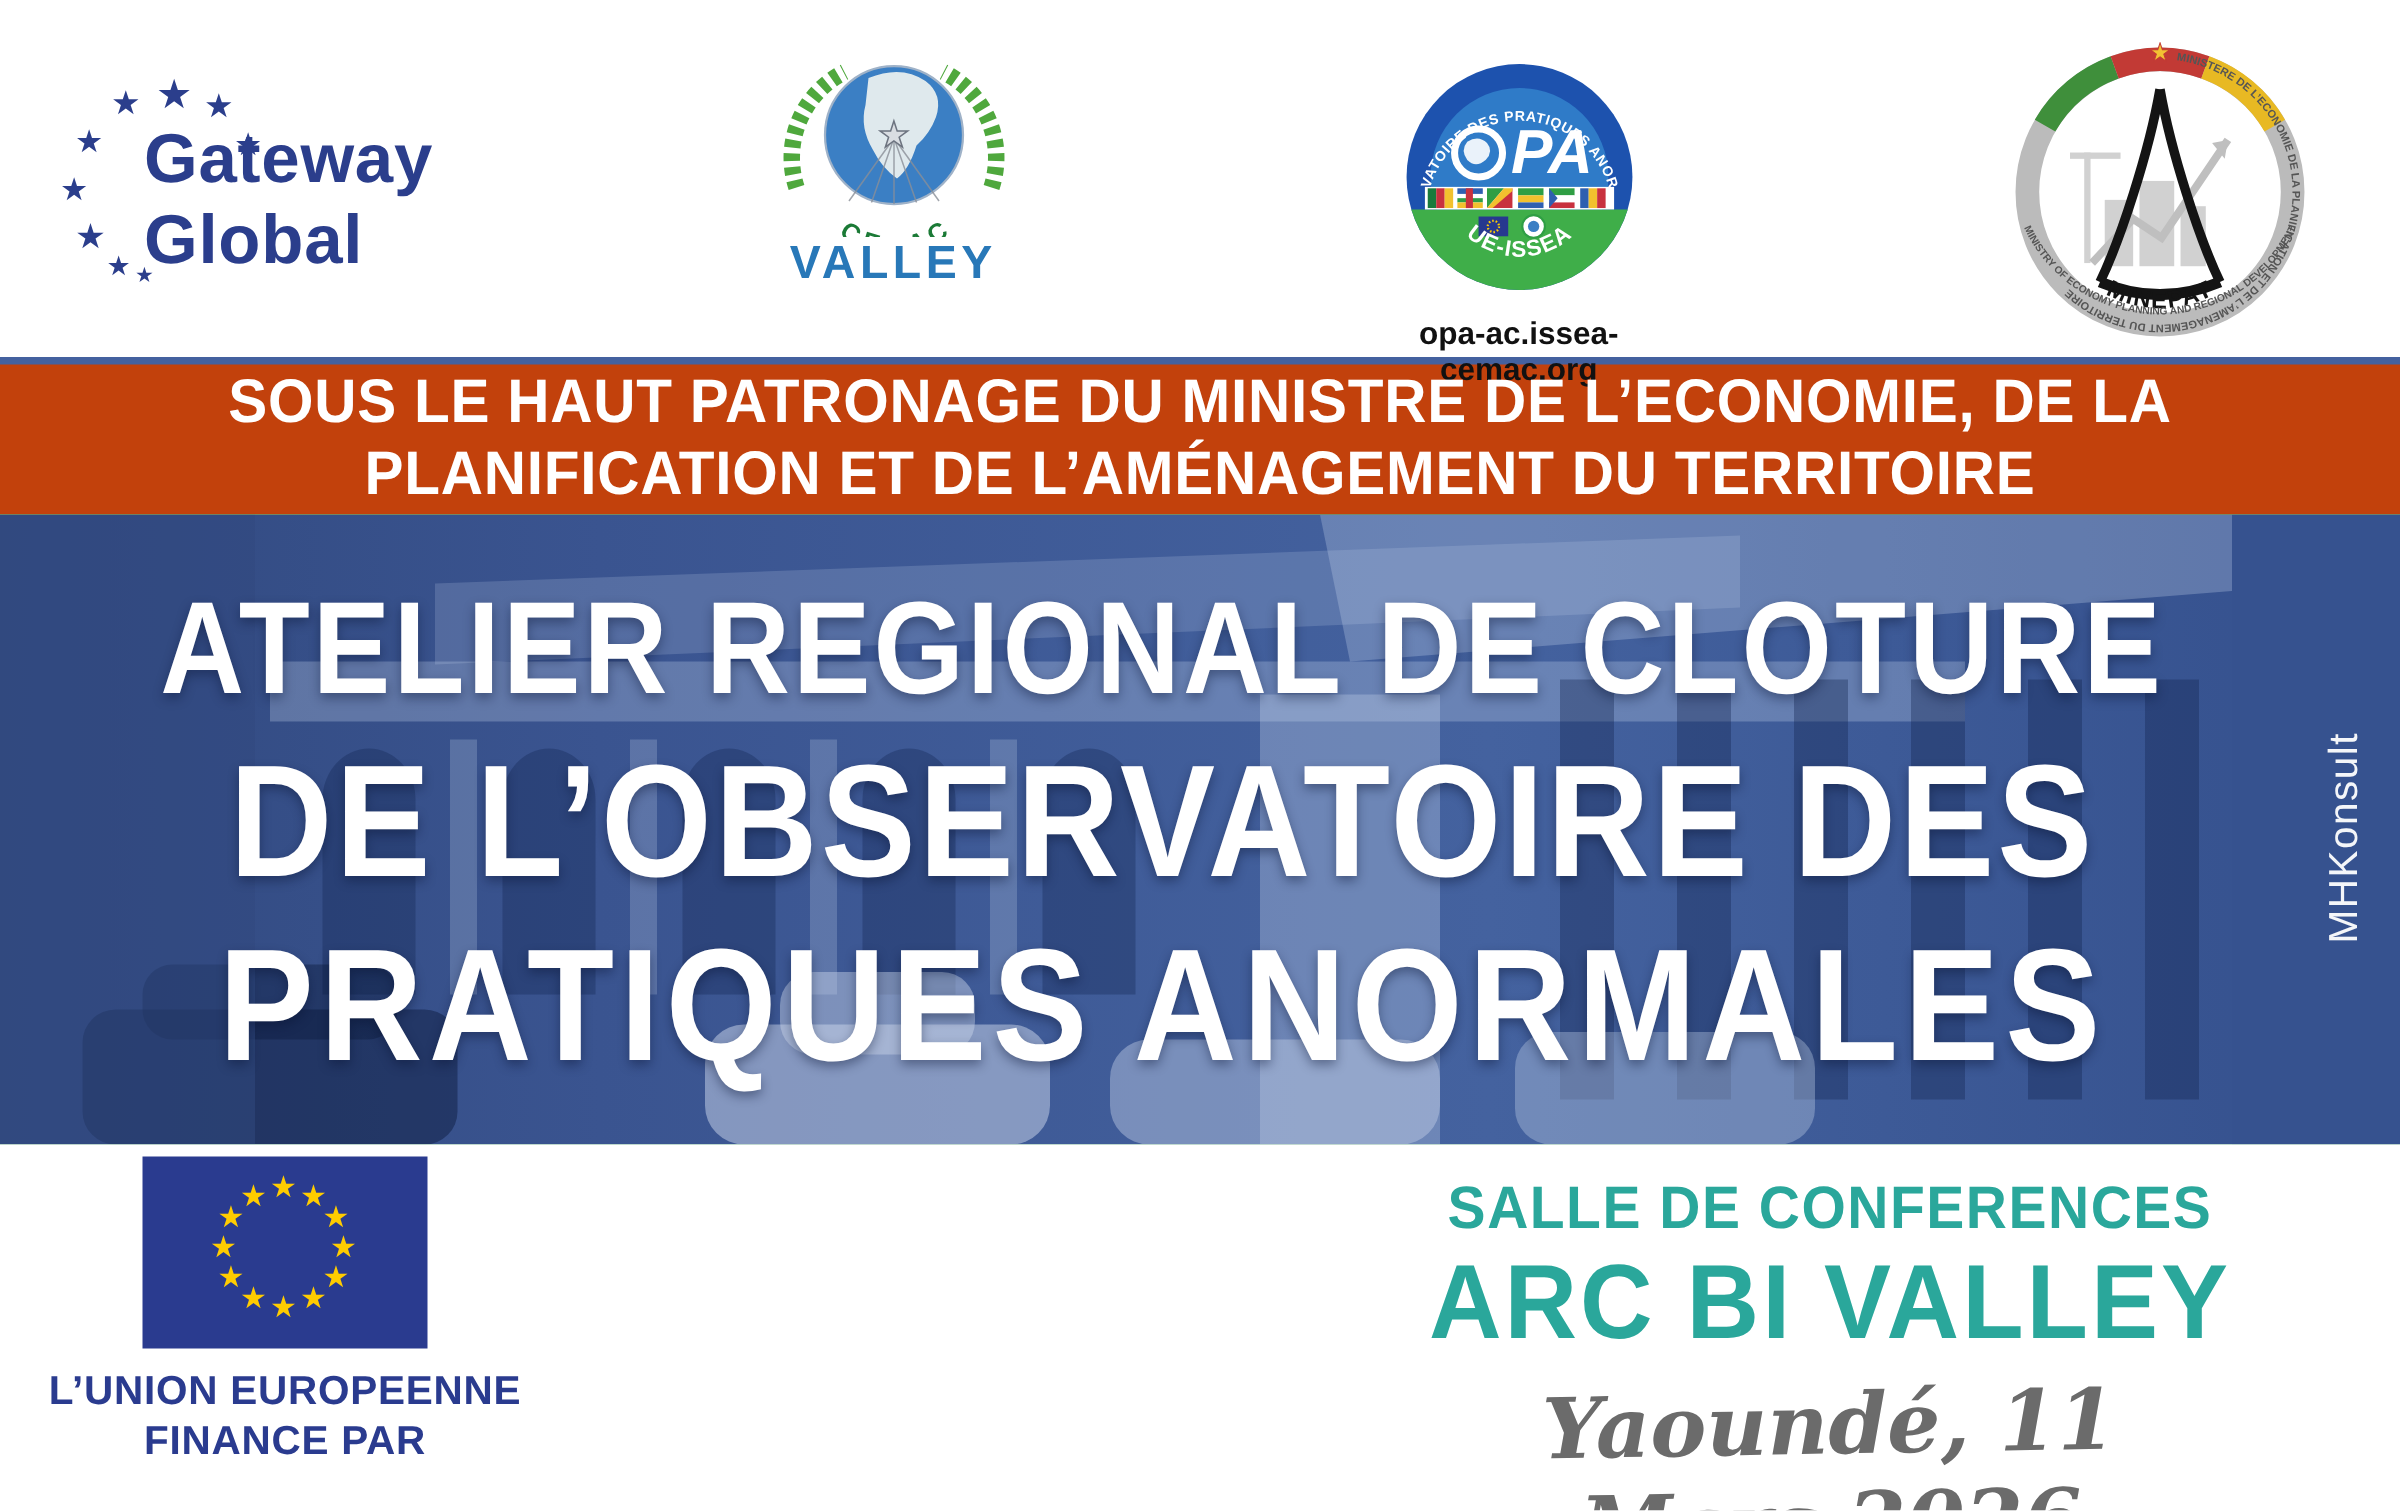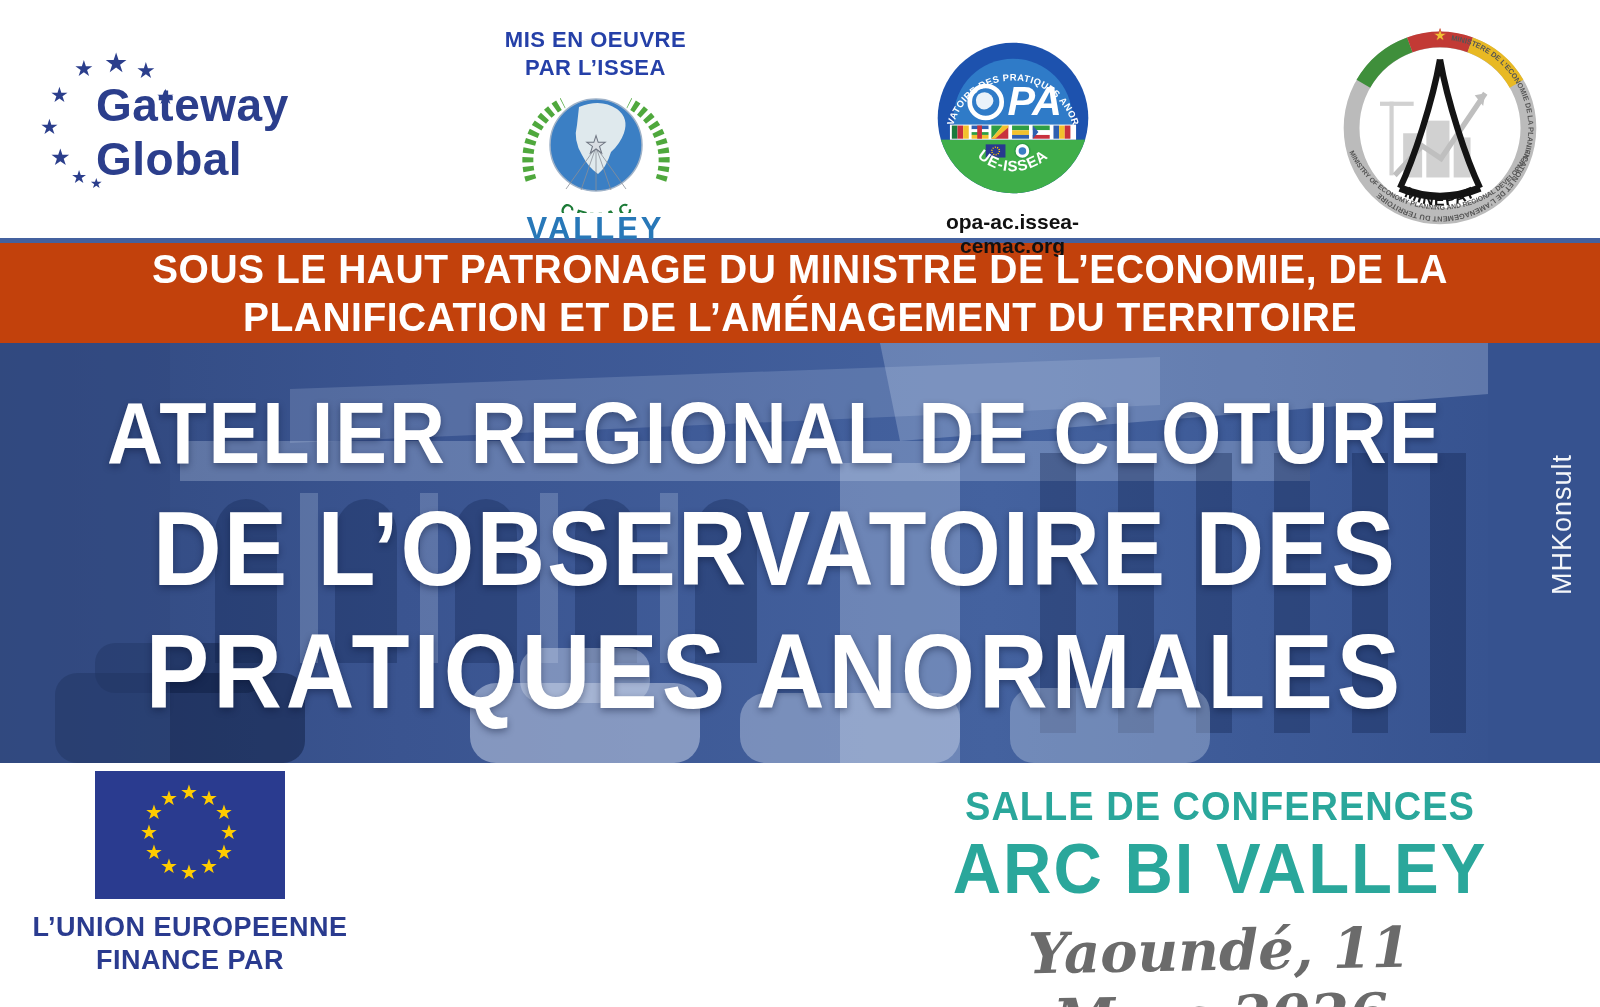--- a/index.html
+++ b/index.html
@@ -27,21 +27,21 @@
 
   
   .minepat-block { position:absolute; left:1337px; top:28px; width:205px; text-align:center; }
 
   
   .patronage { width:100%; height:105px; background:#c2410c; border-top:5px solid #44619f;
                display:flex; flex-direction:column; align-items:center; justify-content:center; }
   .patronage div { color:#ffffff; font-weight:bold; font-size:39px; line-height:1.22; letter-spacing:0.5px; text-align:center; transform:scaleY(1.05); }
 
   
-  .hero { position:relative; width:100%; height:420px; background:#15803d; overflow:hidden;text-align:center; }
+  .hero { position:relative; width:100%; height:420px; background:#15803d; overflow:hidden; }
   .hero-art { position:absolute; inset:0; }
   .hero-titles { position:absolute; left:0; top:0; width:1550px; height:100%; display:flex; flex-direction:column; align-items:center; justify-content:flex-start; padding-top:46px; }
   .hero-line { color:#ffffff; font-weight:bold; text-shadow:0 3px 7px rgba(8,18,48,0.4); white-space:nowrap; }
   .hero-line1 { font-size:76px; letter-spacing:2px; transform:scale(1.02,1.15); margin-bottom:18px; }
   .hero-line2 { font-size:95px; letter-spacing:2px; transform:scale(1.0,1.12); margin-bottom:14px; }
   .hero-line3 { font-size:95px; letter-spacing:4px; transform:scale(1.0,1.12); }
   .watermark { position:absolute; right:22px; top:76px; height:210px; color:#ffffff;
                writing-mode:vertical-rl; transform:rotate(180deg); font-size:27px; letter-spacing:1px; opacity:0.95; }
 
   
@@ -72,24 +72,20 @@
       <span class="gg-star" style="left:12px; top:96px; font-size:23px;">★</span>
       <span class="gg-star" style="left:33px; top:118px;font-size:18px;">★</span>
       <span class="gg-star" style="left:52px; top:126px;font-size:14px;">★</span>
       <div class="gg-text">
         <div>Gateway</div>
         <div>Global</div>
       </div>
     </div>
 
     <div class="issea-block">
-      <div class="issea-caption">
-        <div>MIS EN OEUVRE</div>
-        <div>PAR L’ISSEA</div>
-      </div>
       <svg class="issea-svg" width="185" height="128" viewBox="0 0 185 128">
         <defs>
           <path id="cemacArc" d="M 38,100 A 58,58 0 0 0 148,100" fill="none"></path>
         </defs>
 
         <path d="M 28,95 A 64,64 0 0 1 60,18" fill="none" stroke="#4fa83d" stroke-width="11" stroke-dasharray="5 4"></path>
         <path d="M 158,95 A 64,64 0 0 0 126,18" fill="none" stroke="#4fa83d" stroke-width="11" stroke-dasharray="5 4"></path>
 
         <circle cx="93" cy="60" r="46" fill="#3b7fc4" stroke="#9fb2c8" stroke-width="1.5"></circle>
         <path d="M 76,22 q 22,-9 38,2 q 12,9 7,24 q -4,11 -13,19 q -5,16 -13,22 q -10,-7 -16,-19 q -9,-15 -5,-30 z" fill="#eef2f0" opacity="0.92"></path>

